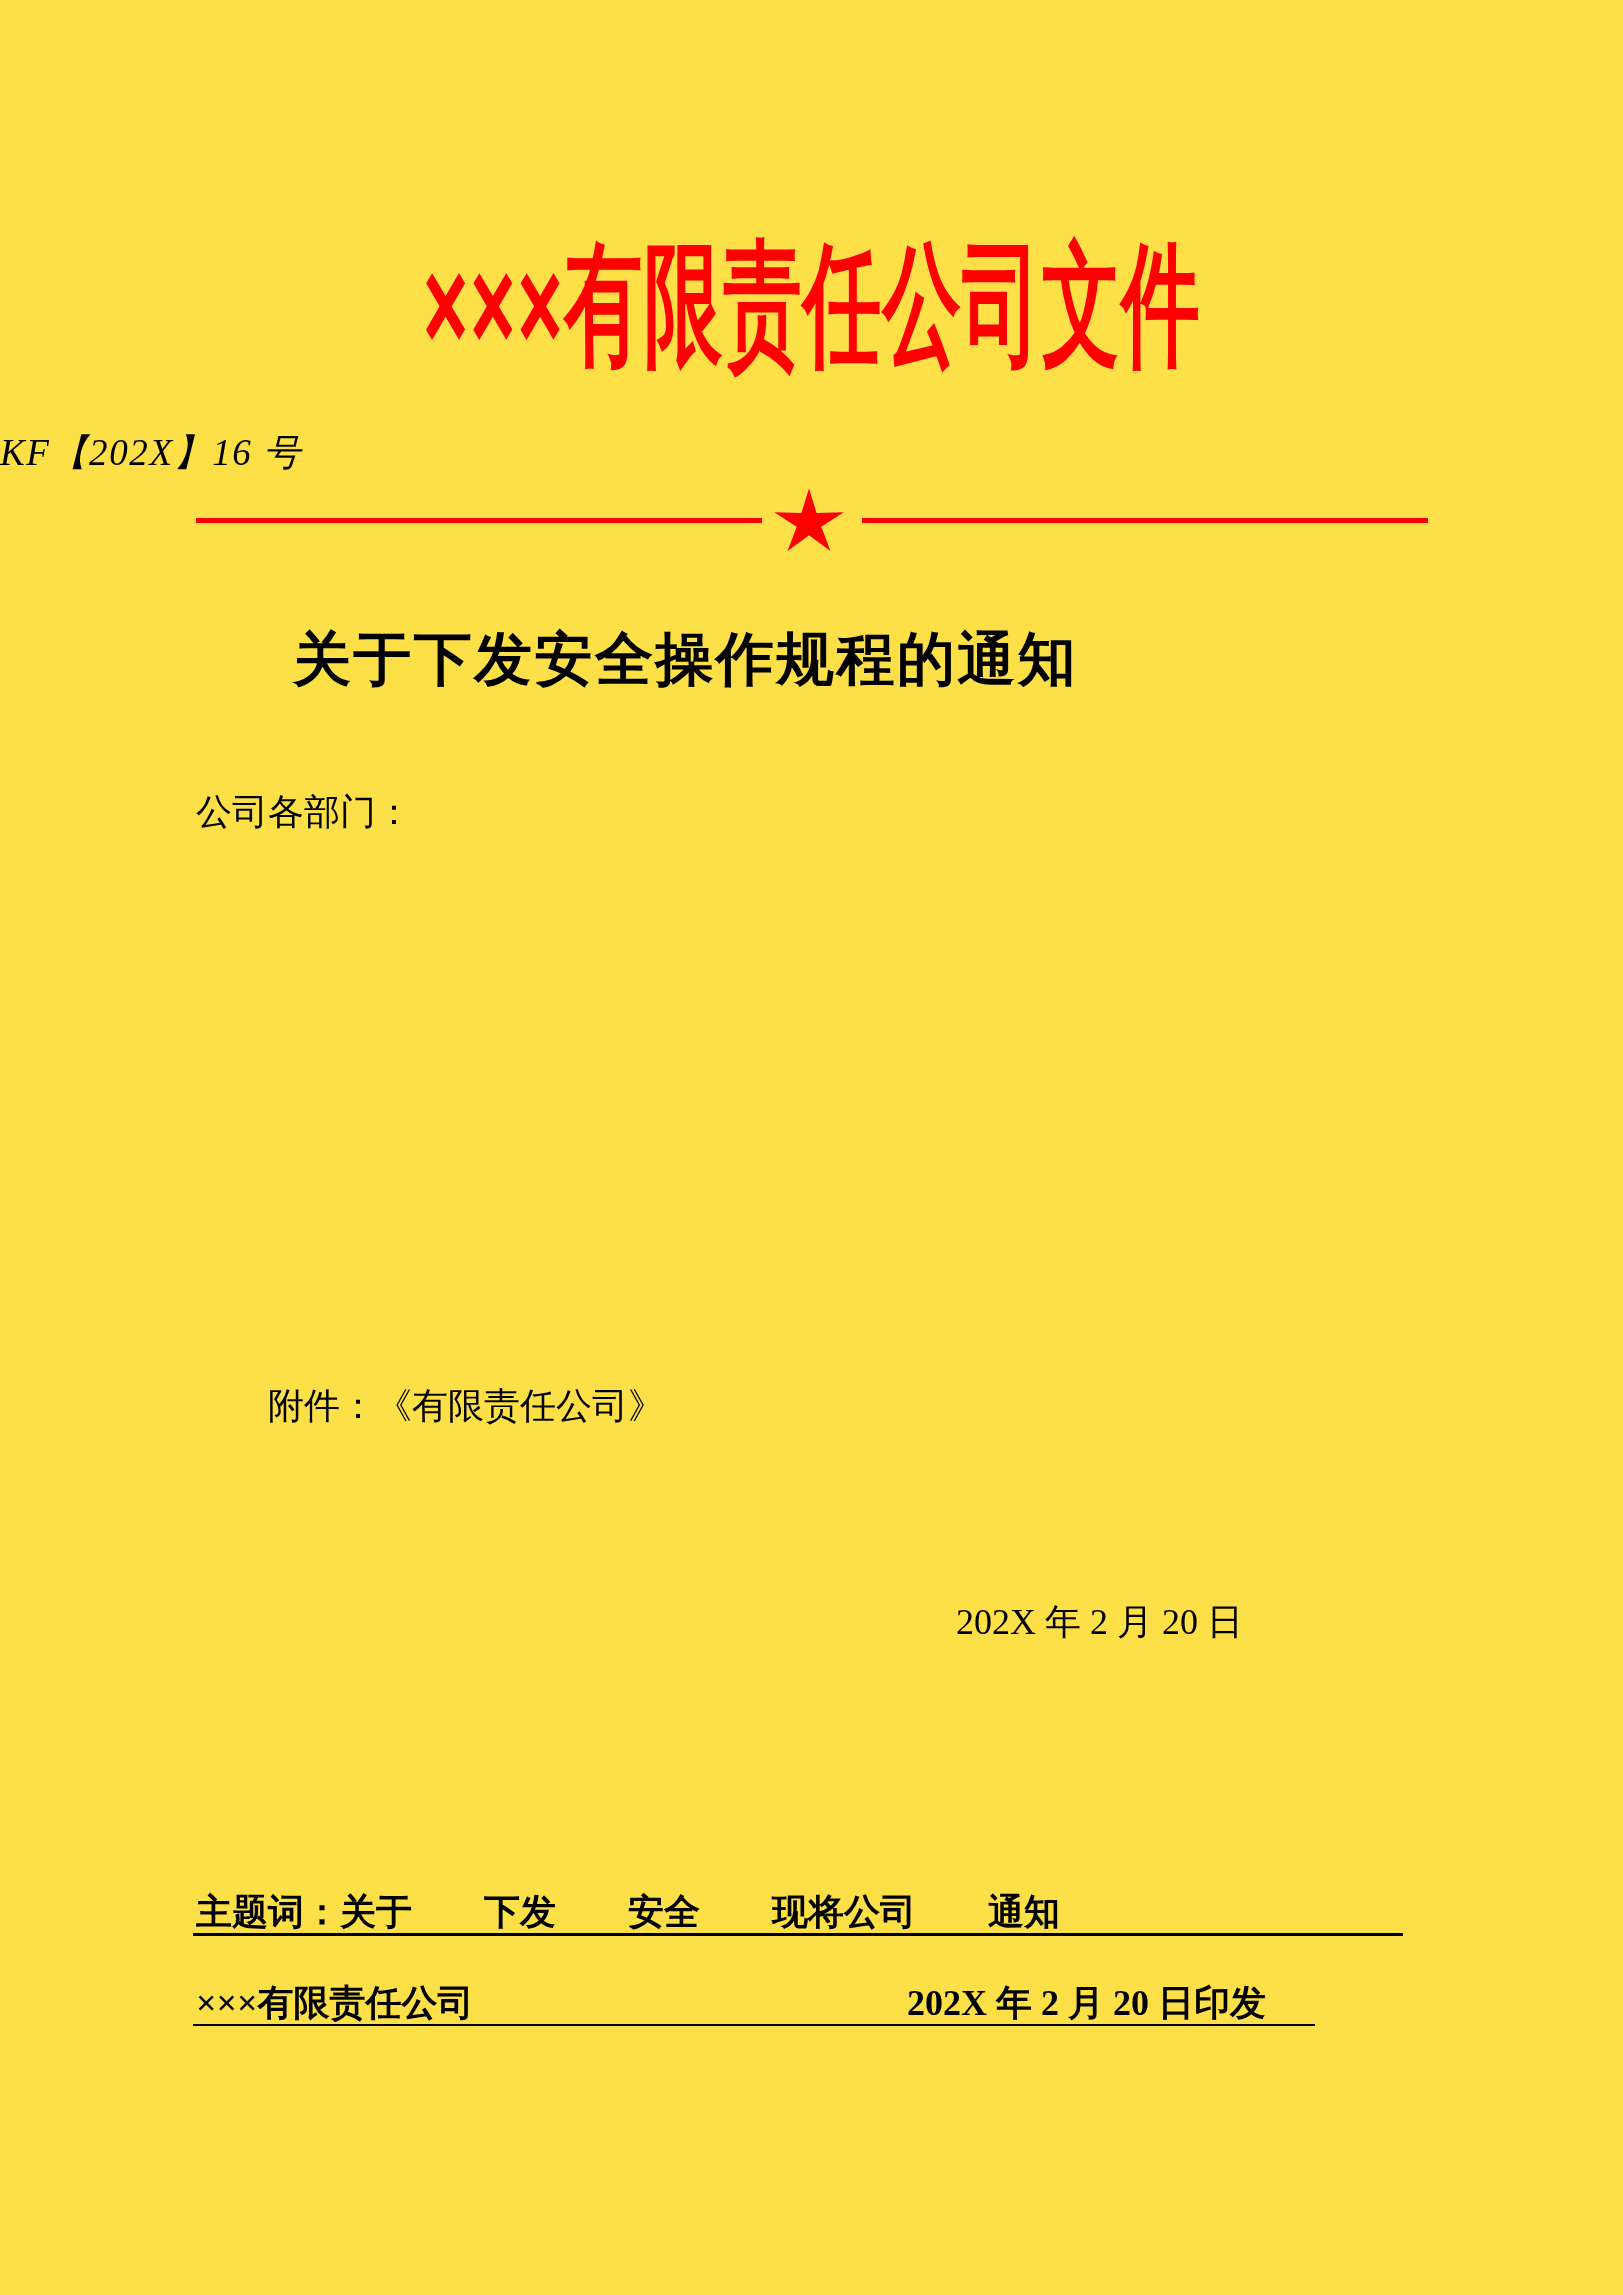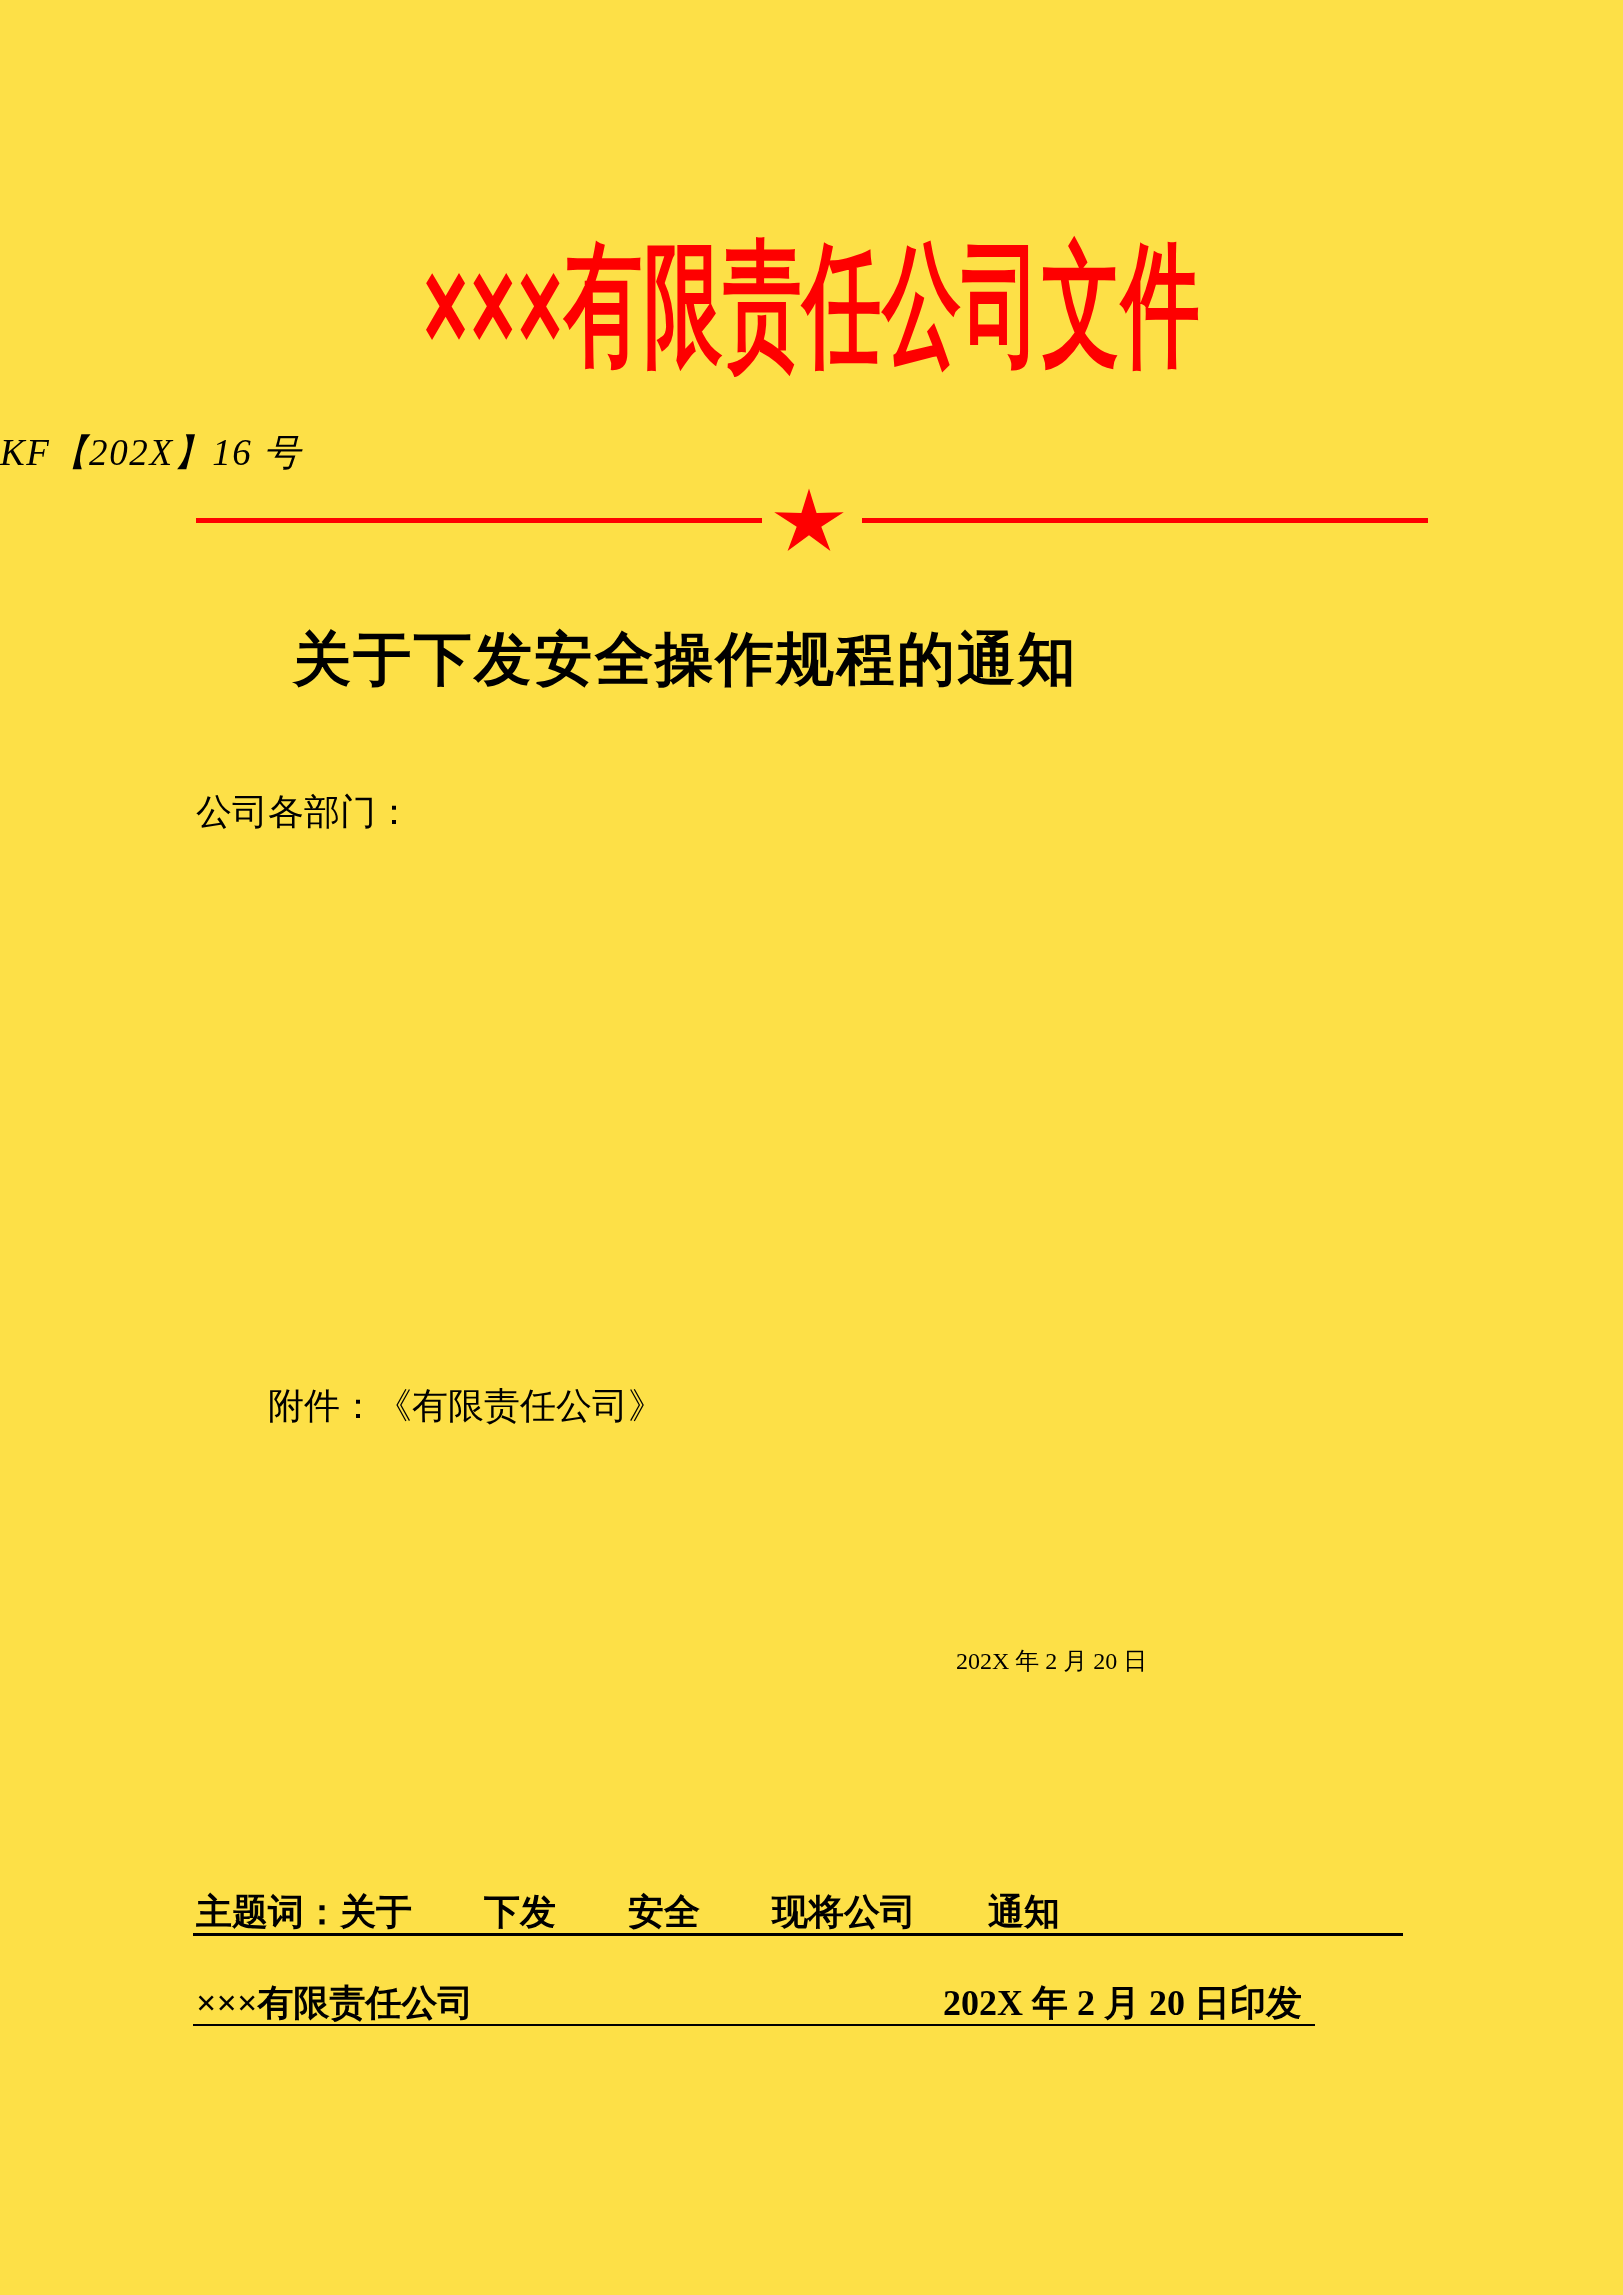--- a/index.html
+++ b/index.html
@@ -124,24 +124,24 @@
     width: 1231px;
     height: 60px;
     line-height: 60px;
     font-size: 36px;
     text-indent: 2em;
   }
 
   .date-line {
     position: absolute;
     left: 956px;
-    top: 1633px;
+    top: 1594px;
     height: 56px;
     line-height: 56px;
-    font-size: 24px;
+    font-size: 36px;
     white-space: nowrap;
   }
 
   
   .subject-line {
     position: absolute;
     left: 196px;
     top: 1889px;
     width: 1231px;
     height: 47px;
@@ -170,21 +170,20 @@
   }
   .issuer-name {
     position: absolute;
     left: 196px;
     white-space: nowrap;
   }
   .print-date {
     position: absolute;
     left: 907px;
     white-space: nowrap;
-    margin-left: 36px;
   }
   .footer-divider-bottom {
     position: absolute;
     left: 193px;
     top: 2024px;
     width: 1122px;
     height: 2.4px;
     background: #000000;
   }
 </style>

